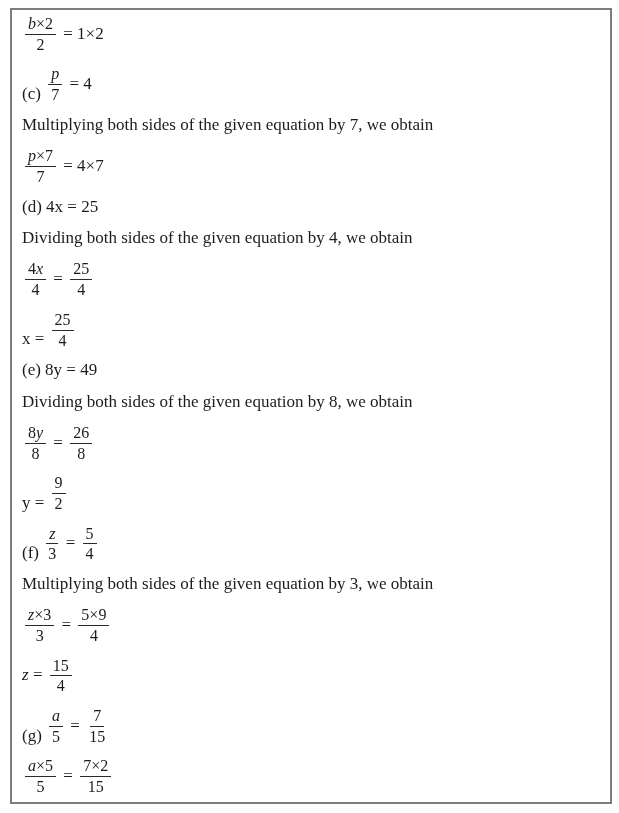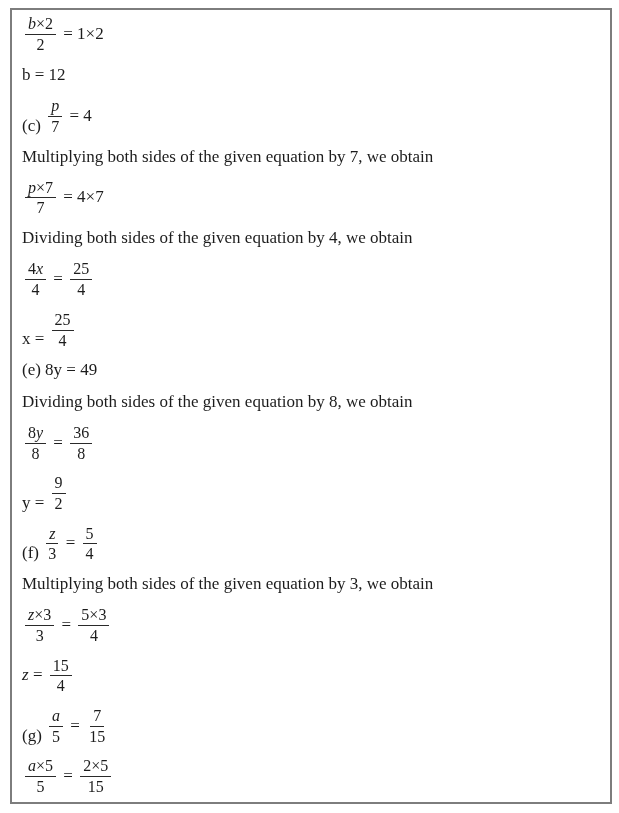--- a/index.html
+++ b/index.html
@@ -70,33 +70,33 @@
 </head>
 <body style="color: rgb(28, 28, 28);">
 
 <div class="frame" style="border-color: rgb(125, 125, 125); background: rgb(255, 255, 255);">
   <div class="content">
       <div class="line">
         <span class="frac"><span class="num"><span class="it">b</span><span>×2</span></span><span class="den"><span>2</span></span></span>
         <span class="mtext"> = 1×2</span>
       </div>
       <div class="line">
-        <span class="mtext">b = 12</span>
-      </div>
-      <div class="line">
         <span class="mtext vb">(c) </span>
         <span class="frac"><span class="num"><span class="it">p</span></span><span class="den"><span>7</span></span></span>
         <span class="mtext"> = 4</span>
       </div>
       <div class="line">
         <span class="mtext">Multiplying both sides of the given equation by 7, we obtain</span>
       </div>
       <div class="line">
         <span class="frac"><span class="num"><span class="it">p</span><span>×7</span></span><span class="den"><span>7</span></span></span>
         <span class="mtext"> = 4×7</span>
+      </div>
+      <div class="line">
+        <span class="mtext">(d) 4x = 25</span>
       </div>
       <div class="line">
         <span class="mtext">Dividing both sides of the given equation by 4, we obtain</span>
       </div>
       <div class="line">
         <span class="frac"><span class="num"><span>4</span><span class="it">x</span></span><span class="den"><span>4</span></span></span>
         <span class="mtext"> = </span>
         <span class="frac"><span class="num"><span>25</span></span><span class="den"><span>4</span></span></span>
       </div>
       <div class="line">
@@ -105,50 +105,50 @@
       </div>
       <div class="line">
         <span class="mtext">(e) 8y = 49</span>
       </div>
       <div class="line">
         <span class="mtext">Dividing both sides of the given equation by 8, we obtain</span>
       </div>
       <div class="line">
         <span class="frac"><span class="num"><span>8</span><span class="it">y</span></span><span class="den"><span>8</span></span></span>
         <span class="mtext"> = </span>
-        <span class="frac"><span class="num"><span>36</span></span><span class="den"><span>8</span></span></span>
+        <span class="frac"><span class="num"><span>26</span></span><span class="den"><span>8</span></span></span>
       </div>
       <div class="line">
         <span class="mtext vb">y = </span>
         <span class="frac"><span class="num"><span>9</span></span><span class="den"><span>2</span></span></span>
       </div>
       <div class="line">
         <span class="mtext vb">(f) </span>
         <span class="frac"><span class="num"><span class="it">z</span></span><span class="den"><span>3</span></span></span>
         <span class="mtext"> = </span>
         <span class="frac"><span class="num"><span>5</span></span><span class="den"><span>4</span></span></span>
       </div>
       <div class="line">
         <span class="mtext">Multiplying both sides of the given equation by 3, we obtain</span>
       </div>
       <div class="line">
         <span class="frac"><span class="num"><span class="it">z</span><span>×3</span></span><span class="den"><span>3</span></span></span>
         <span class="mtext"> = </span>
-        <span class="frac"><span class="num"><span>5×3</span></span><span class="den"><span>4</span></span></span>
+        <span class="frac"><span class="num"><span>5×9</span></span><span class="den"><span>4</span></span></span>
       </div>
       <div class="line">
         <span class="it mtext">z</span>
         <span class="mtext"> = </span>
         <span class="frac"><span class="num"><span>15</span></span><span class="den"><span>4</span></span></span>
       </div>
       <div class="line">
         <span class="mtext vb">(g) </span>
         <span class="frac"><span class="num"><span class="it">a</span></span><span class="den"><span>5</span></span></span>
         <span class="mtext"> = </span>
         <span class="frac"><span class="num"><span>7</span></span><span class="den"><span>15</span></span></span>
       </div>
       <div class="line">
         <span class="frac"><span class="num"><span class="it">a</span><span>×5</span></span><span class="den"><span>5</span></span></span>
         <span class="mtext"> = </span>
-        <span class="frac"><span class="num"><span>2×5</span></span><span class="den"><span>15</span></span></span>
+        <span class="frac"><span class="num"><span>7×2</span></span><span class="den"><span>15</span></span></span>
       </div>
     </div>
 </div>
 
 </body></html>

